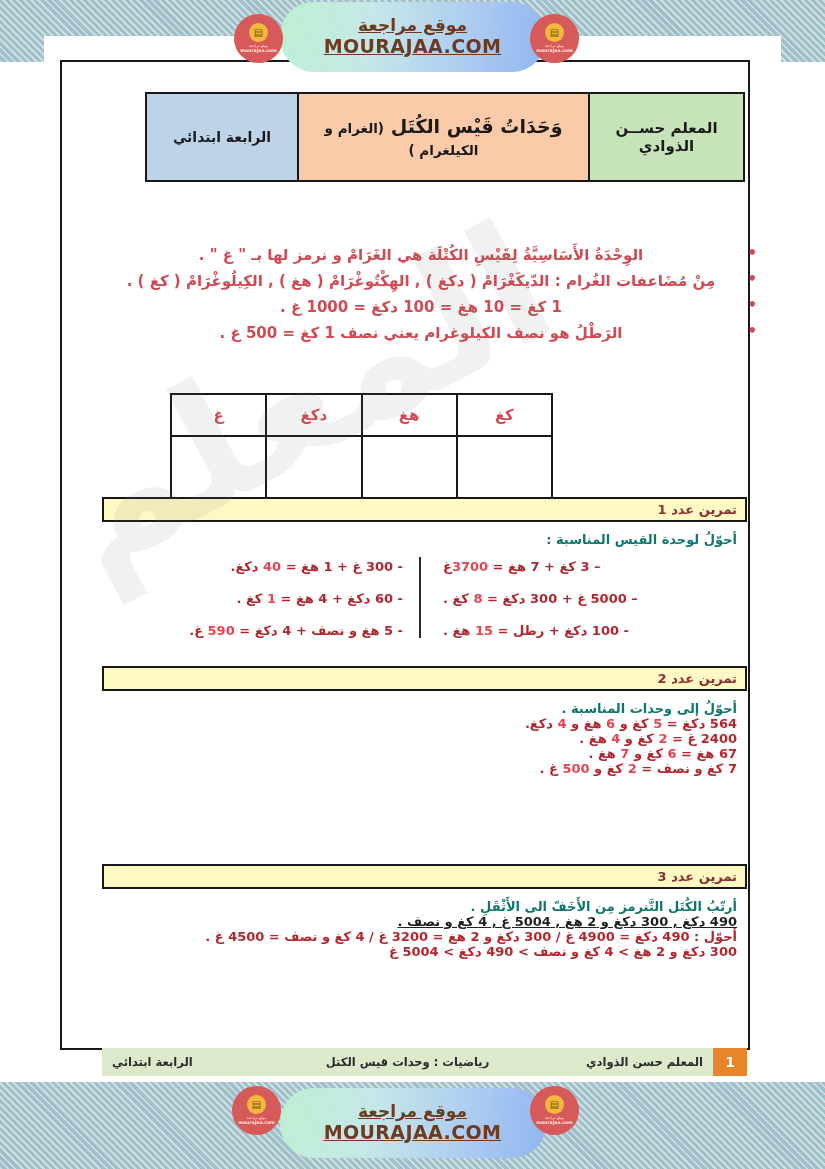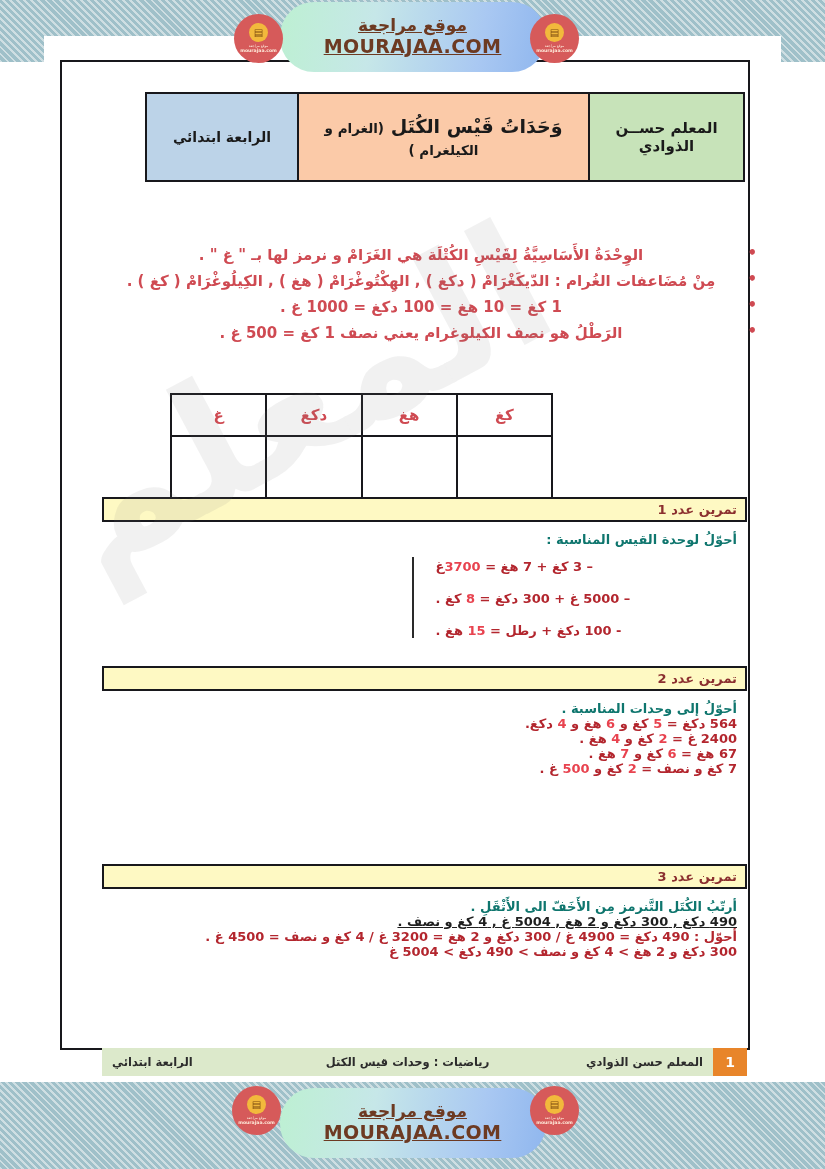--- a/index.html
+++ b/index.html
@@ -235,20 +235,25 @@
     <span>تمرين عدد 1</span>
   </div>
   <div class="ex-body" style="top:496px;">
     <div class="ex-intro">أحوّلُ لوحدة القيس المناسبة :</div>
     <div class="two-col">
       <div class="col left">
         <div class="ln"><span>– 3 كغ + 7 هغ = </span><span class="red">3700</span><span>غ</span></div>
         <div class="ln"><span>– 5000 غ + 300 دكغ = </span><span class="red">8</span><span> كغ .</span></div>
         <div class="ln"><span>- 100 دكغ + رطل = </span><span class="red">15</span><span> هغ .</span></div>
       </div>
+      <div class="col right">
+        <div class="ln"><span>- 300 غ + 1 هغ = </span><span class="red">40</span><span> دكغ.</span></div>
+        <div class="ln"><span>- 60 دكغ + 4 هغ = </span><span class="red">1</span><span> كغ .</span></div>
+        <div class="ln"><span>- 5 هغ و نصف + 4 دكغ = </span><span class="red">590</span><span>  غ.</span></div>
+      </div>
     </div>
   </div>
 
   <div class="ex-bar" style="top:630px;">
     <span>تمرين عدد 2</span>
   </div>
   <div class="ex-body" style="top:665px;text-align:right;">
     <div class="ex-intro">أحوّلُ إلى وحدات المناسبة .</div>
     <div class="ln"><span>564 دكغ = </span><span class="red">5</span><span> كغ و </span><span class="red">6</span><span> هغ و </span><span class="red">4</span><span>  دكغ.</span></div>
     <div class="ln"><span>2400 غ = </span><span class="red">2</span><span> كغ و </span><span class="red">4</span><span> هغ .</span></div>

